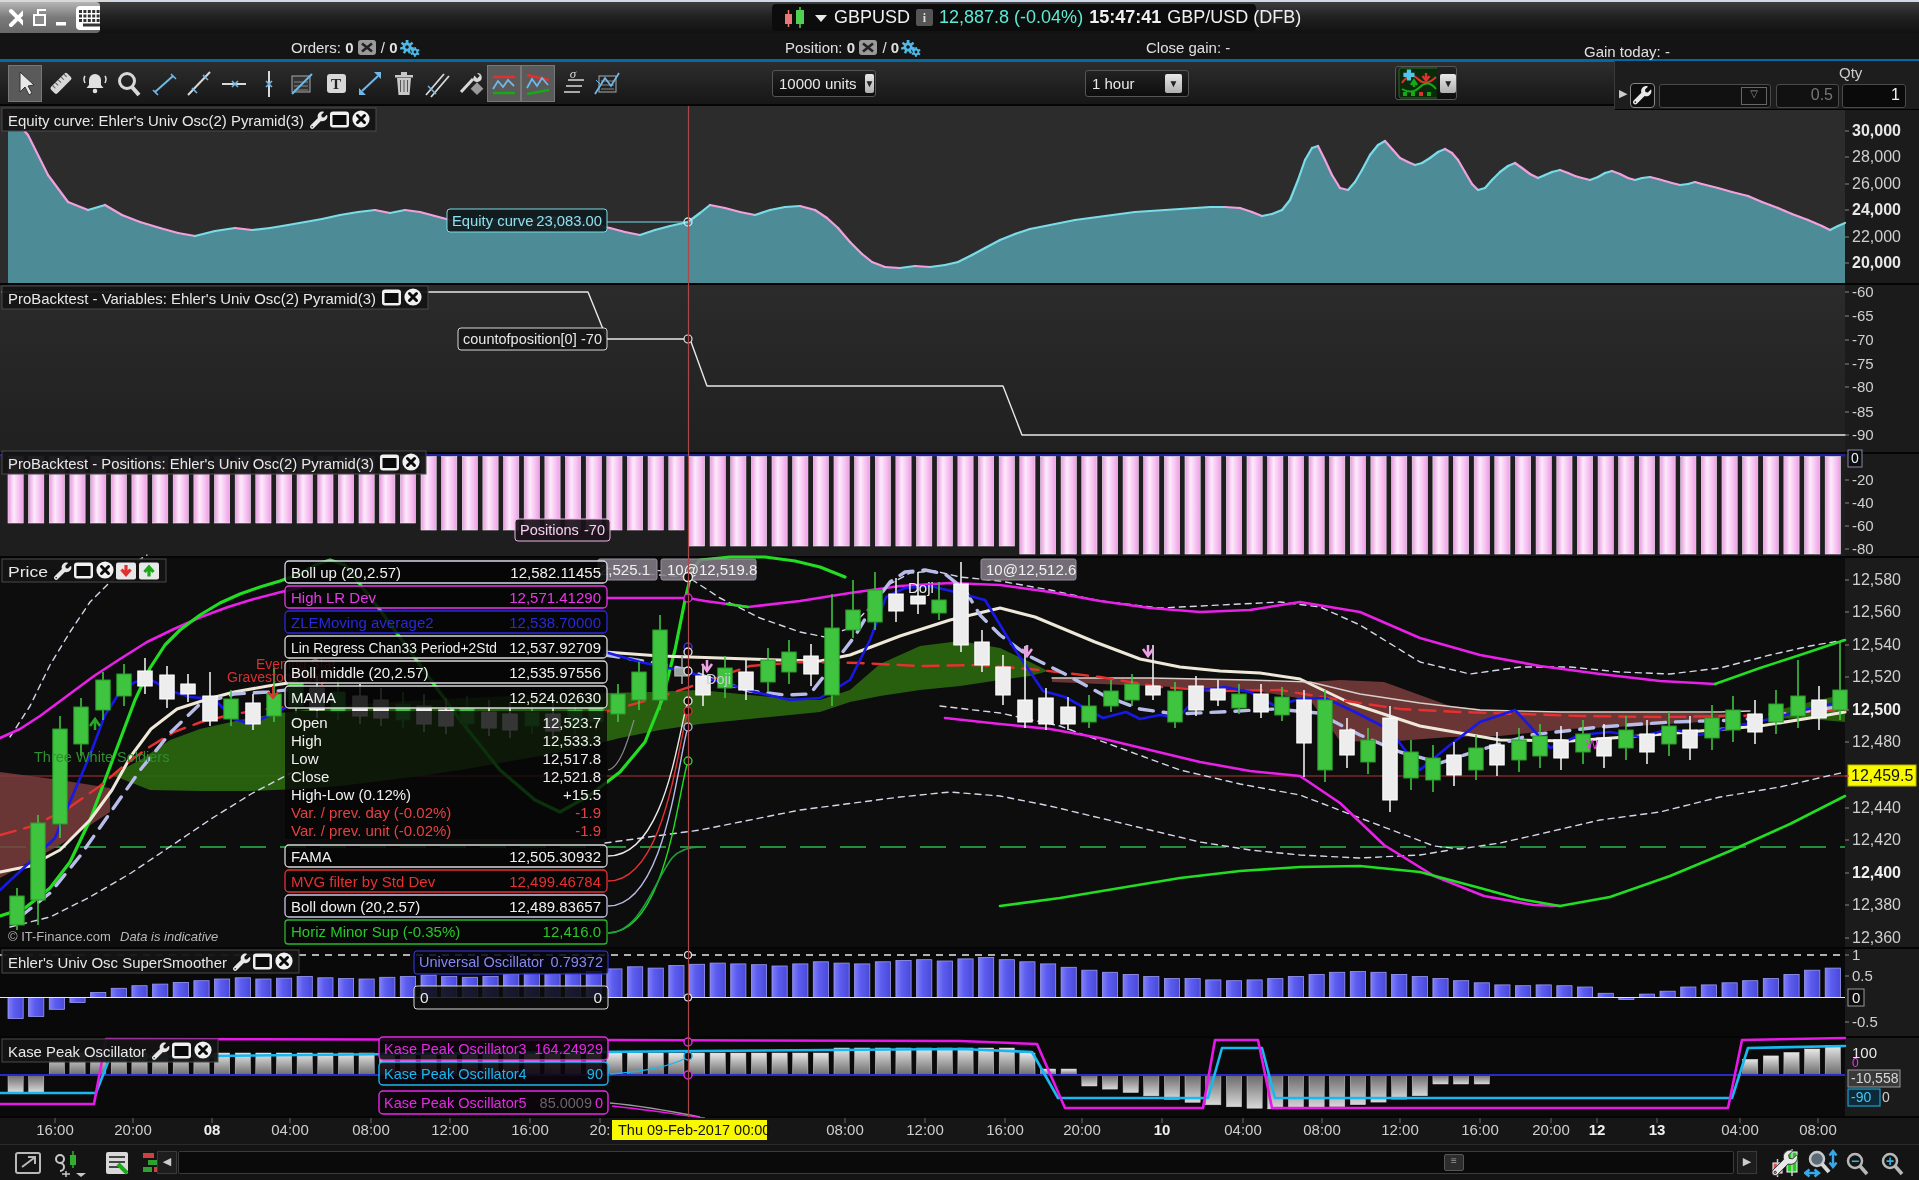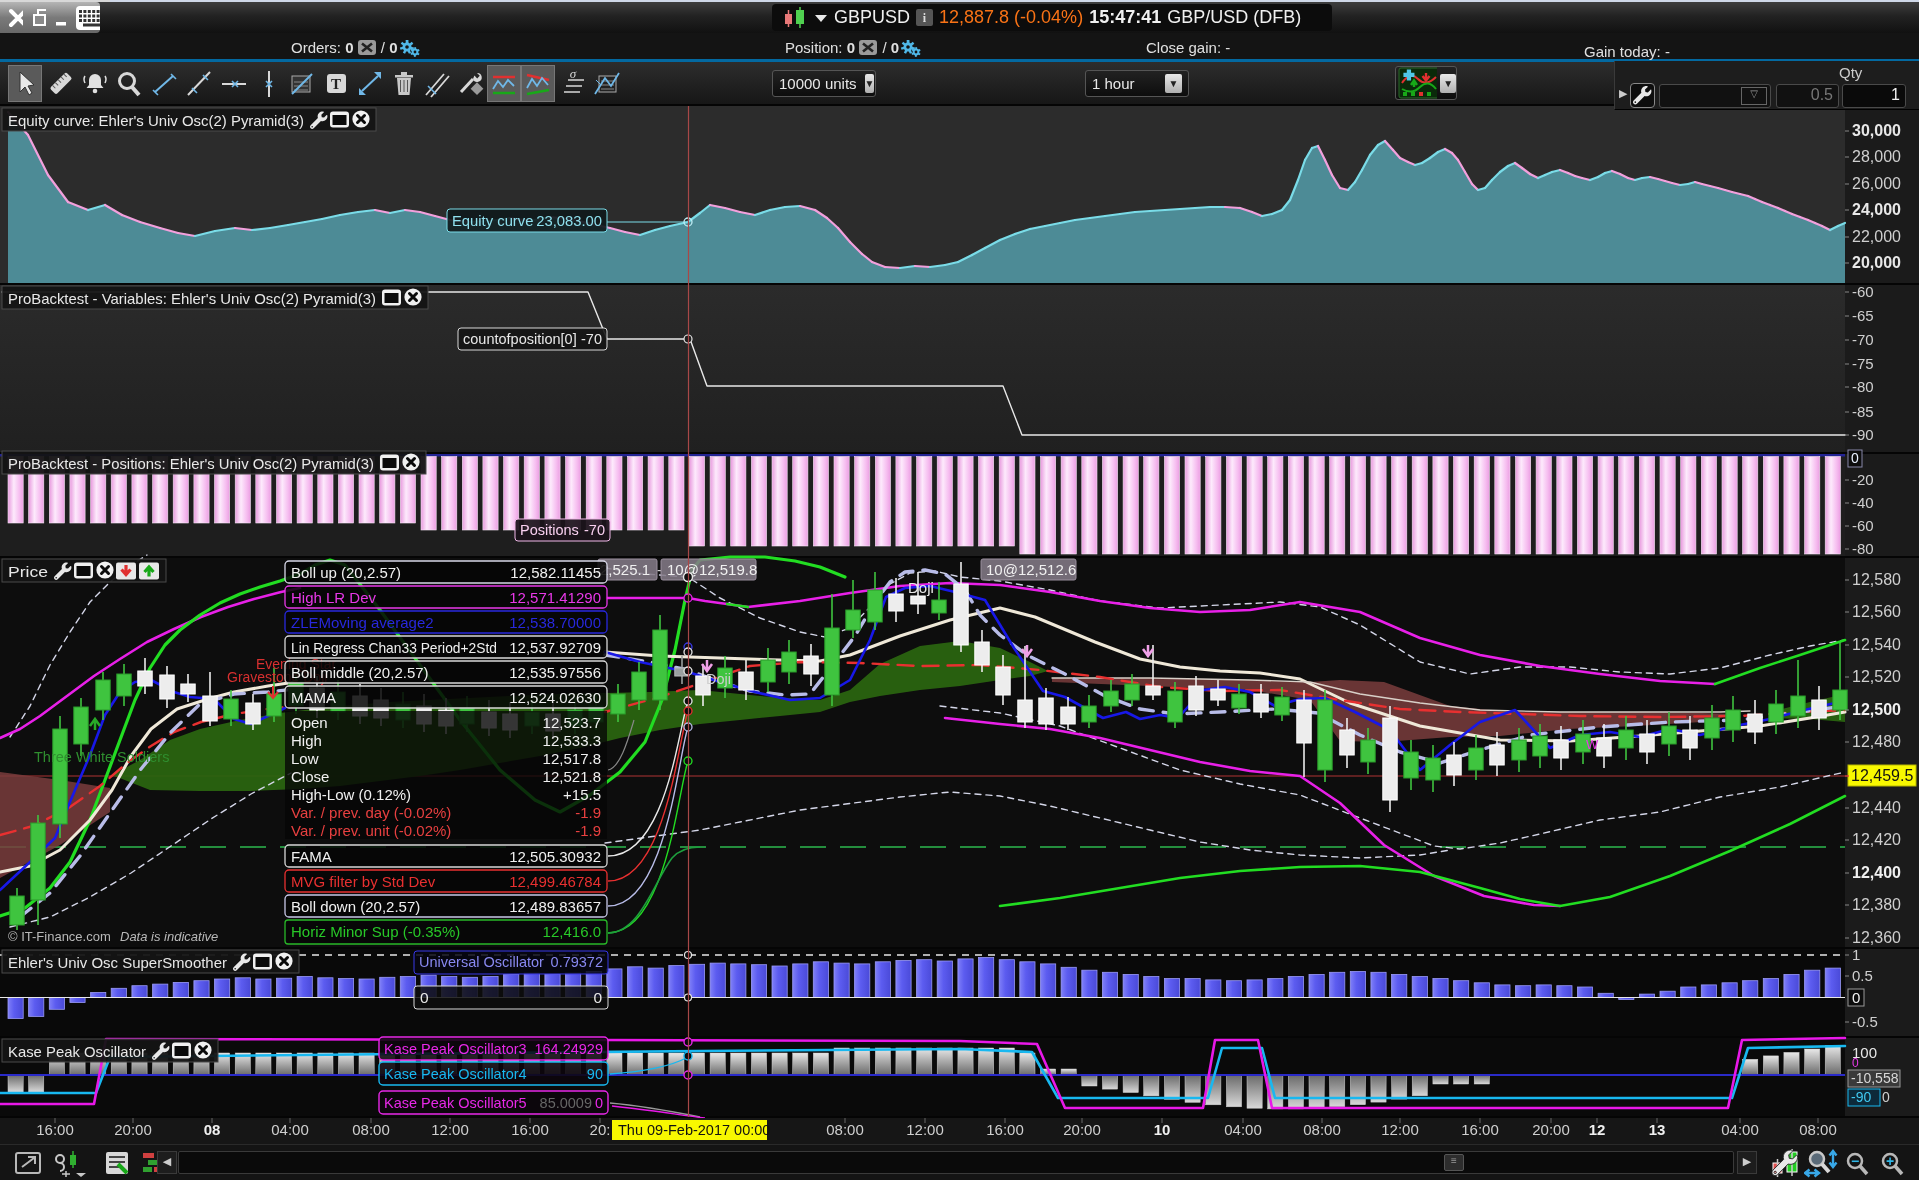--- a/index.html
+++ b/index.html
@@ -2,21 +2,21 @@
 <html><head><meta charset="utf-8"><style>
 
 *{margin:0;padding:0;box-sizing:border-box}
 body{width:1919px;height:1180px;background:#000;font-family:"Liberation Sans",sans-serif;
 overflow:hidden;position:relative}
 .abs{position:absolute}
 .topbar{left:0;top:0;width:1919px;height:33px;background:linear-gradient(#3e3e3e,#222 45%,#111);
 border-top:2px solid #cfd8e8}
 .winbtns{left:0;top:2px;width:100px;height:31px;background:linear-gradient(#b5b5b5,#7a7a7a 50%,#686868);
 border-radius:0 4px 4px 0;display:flex;align-items:center;padding-left:8px;gap:9px}
-.instr{left:772px;top:4px;width:560px;white-space:nowrap;height:27px;background:#0c0c0c;border-radius:4px;
+.instr{left:772px;top:4px;width:484px;white-space:nowrap;height:27px;background:#0c0c0c;border-radius:4px;
 display:flex;align-items:center;gap:6px;padding-left:10px;color:#f0f0f0;font-size:18px}
 .instr svg,.instr span{flex:none}
 .ordbar{left:0;top:33px;width:1919px;height:29px;background:#141414;border-bottom:3px solid #0369a1;
 color:#e0e0e0;font-size:15px}
 .toolbar{left:0;top:62px;width:1919px;height:43px;background:linear-gradient(#2d2d2d,#161616)}
 .ticon{position:absolute;top:3px;width:34px;height:37px;display:flex;align-items:center;
 justify-content:center}
 .sel{background:#5a5a5a;border:1px solid #777}
 .drop{position:absolute;height:27px;white-space:nowrap;background:linear-gradient(#222,#0d0d0d);border:1px solid #555;
 border-radius:3px;color:#e8e8e8;font-size:15px;display:flex;align-items:center;padding:0 6px;gap:8px}
@@ -76,21 +76,21 @@
       <line x1="18" y1="1" x2="18" y2="22" stroke="#50d050" stroke-width="1.5"></line>
     </svg>
     <svg width="14" height="10">
       <path d="M 1,2 L 7,9 L 13,2 Z" fill="#e8e8e8"></path>
     </svg>
     <span>GBPUSD</span>
     <svg width="17" height="17">
       <rect width="17" height="17" rx="2" fill="#555"></rect>
       <text x="8.5" y="13" font-size="12" fill="#ddd" text-anchor="middle" font-weight="bold" font-family="Liberation Serif">i</text>
     </svg>
-    <span style="color:#f97316">12,887.8 (-0.04%)</span>
+    <span style="color:#5eead4">12,887.8 (-0.04%)</span>
     <span style="font-weight:bold">15:47:41</span>
     <span>GBP/USD (DFB)</span>
   </div>
 <div class="abs ordbar">
     <span class="abs" style="left:291px;top:6px">Orders: <b>0</b> <svg width="19" height="16" style="vertical-align:-3px">
         <rect width="18" height="15" rx="3" fill="#9a9a9a"></rect>
         <path d="M 4,3.5 L 14,11.5 M 14,3.5 L 4,11.5" stroke="#222" stroke-width="2.6"></path>
       </svg> / <b>0</b><svg width="24" height="18" style="vertical-align:-4px">
         <g fill="#50b8e8">
           <circle cx="9" cy="8" r="4.5"></circle>

